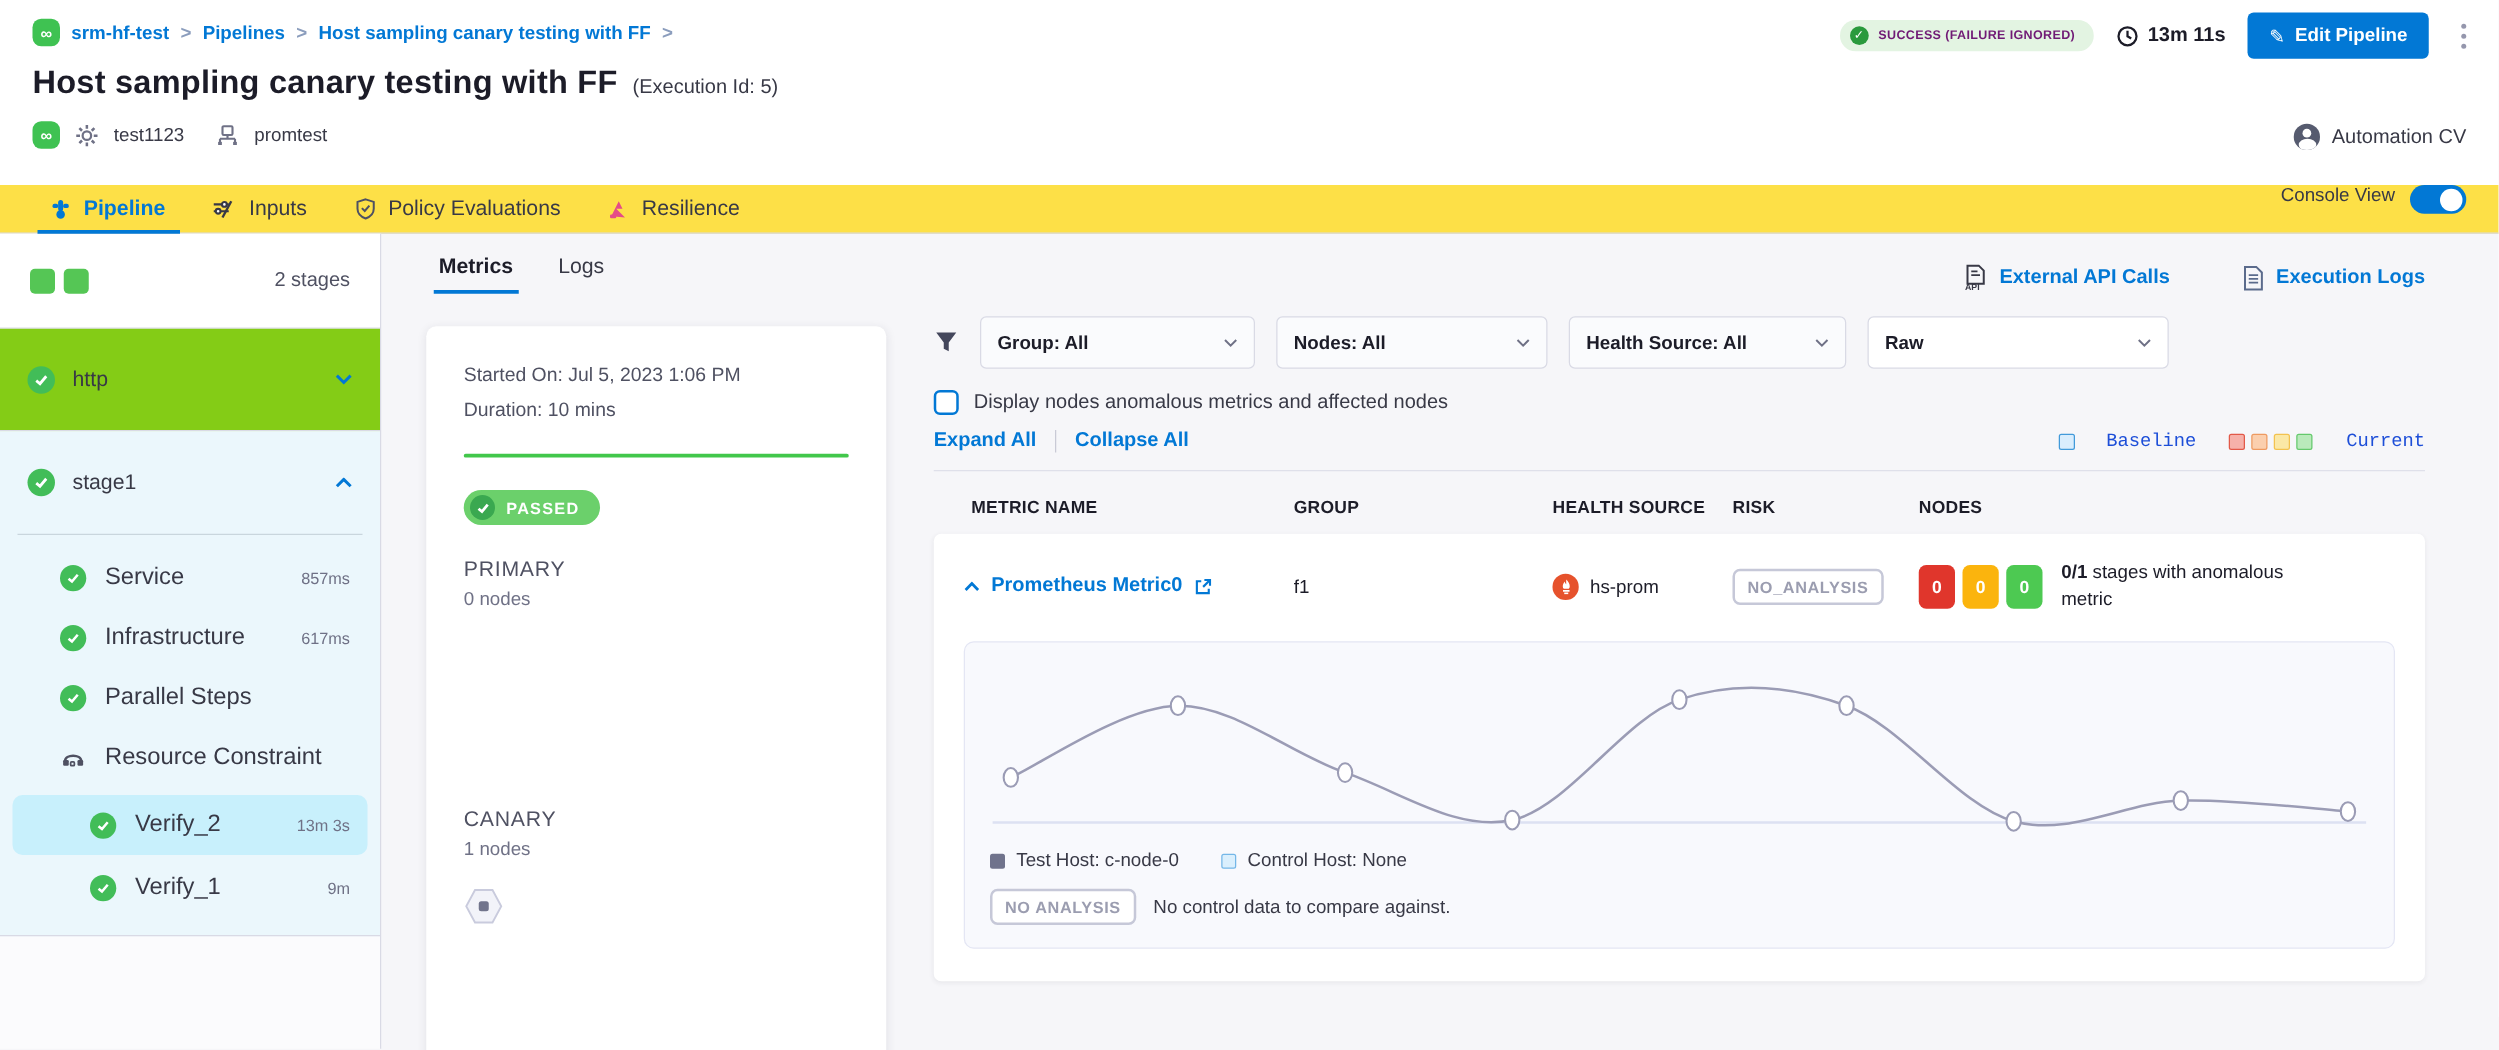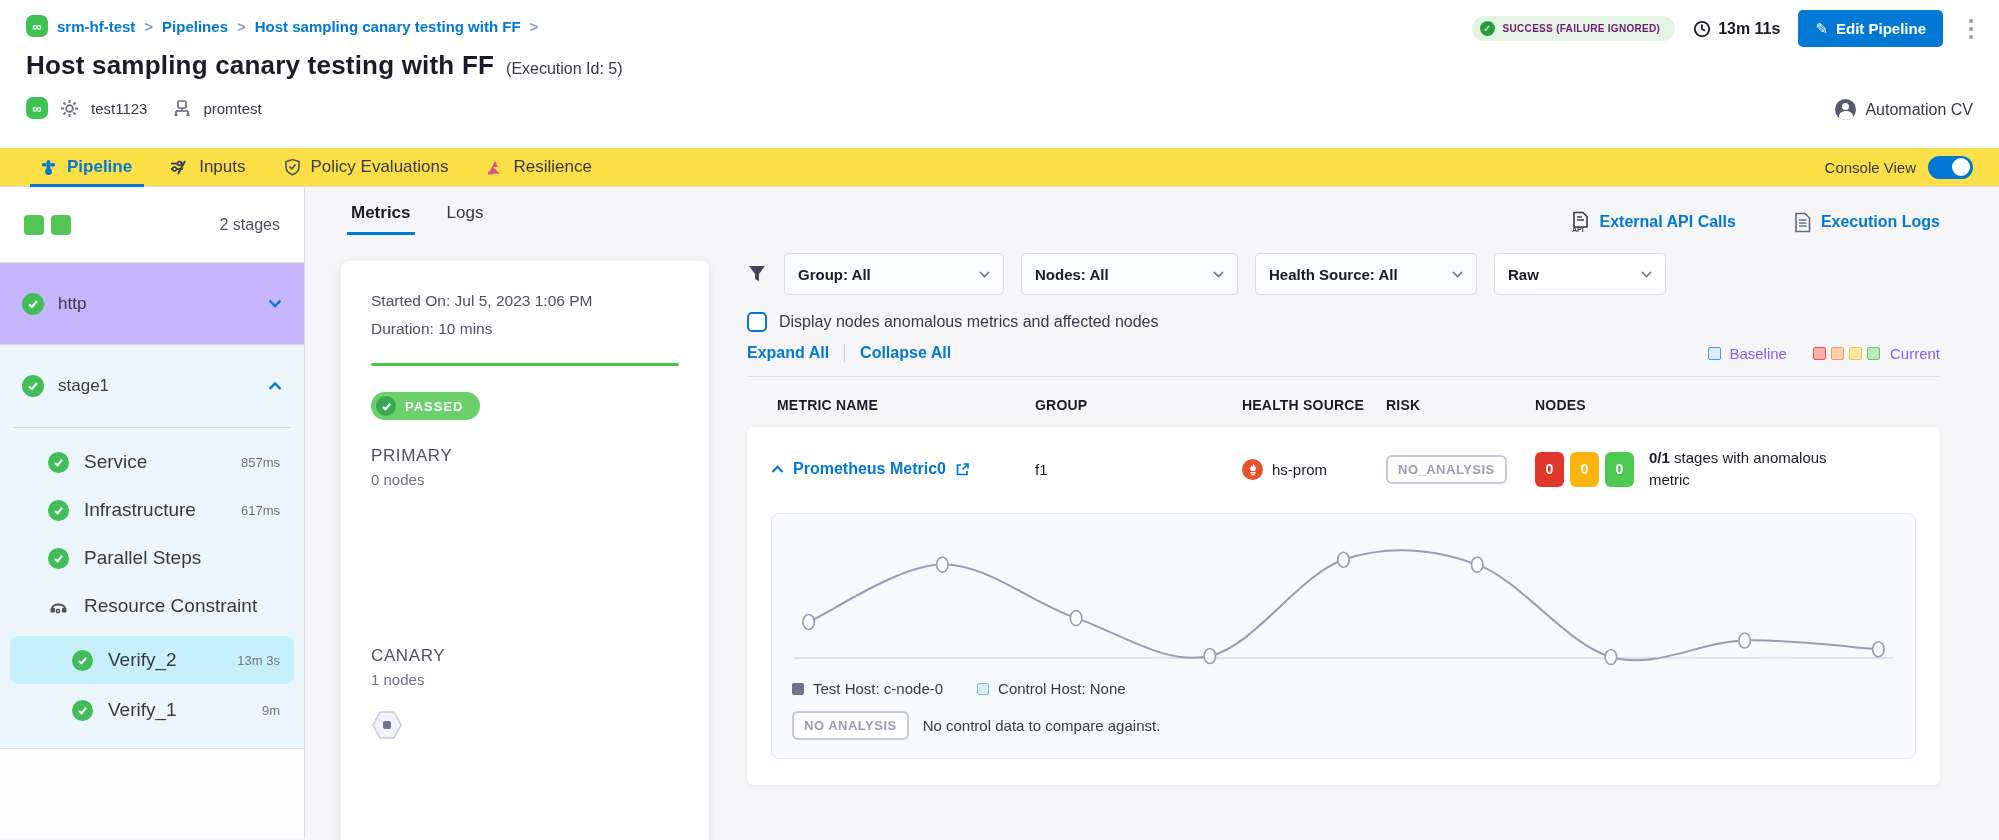--- a/index.html
+++ b/index.html
@@ -59,38 +59,38 @@
 
   
   .tabbar {
     display:flex; align-items:stretch; height:39px; background:#fde047;
     border-bottom:1px solid #d9dae5; padding:0 26px 0 40px;
   }
   .tab { display:flex; align-items:center; gap:10px; margin-right:38px; position:relative; cursor:pointer; }
   .tab .lbl { font-size:17px; color:#383946; }
   .tab.active .lbl { color:#0278d5; font-weight:700; }
   .tab.active::after { content:""; position:absolute; left:-10px; right:-12px; bottom:-1px; height:3px; background:#0278d5; }
-  .tabbar-right { margin-left:auto; display:flex; align-items:center; gap:12px; }
+  .tabbar-right { margin-left:auto; display:flex; align-items:flex-start; gap:12px; }
   .console-lbl { font-size:15px; color:#383946; }
   .toggle { width:45px; height:23px; border-radius:12px; background:#0278d5; position:relative; cursor:pointer; }
   .toggle .knob { position:absolute; top:2.5px; right:3px; width:18px; height:18px; border-radius:50%; background:#fff; }
 
   
   .body { display:flex; height:652px; }
 
   
   .sidebar { width:305px; background:#fbfbfd; border-right:1px solid #d9dae5; flex:none; }
   .stages-header {
     height:76px; background:#fff; border-bottom:1px solid #d9dae5;
     display:flex; align-items:center; padding:0 24px;
   }
   .mini-sq { width:20px; height:20px; border-radius:4px; background:#55c655; margin-right:7px; }
   .stage-count { margin-left:auto; font-size:16px; color:#4f5162; }
   .group-row { height:82px; display:flex; align-items:center; padding:0 22px; cursor:pointer; }
-  .group-row.http { background:#c4b5fd; border-bottom:1px solid #d9dae5; }
+  .group-row.http { background:#84cc16; border-bottom:1px solid #d9dae5; }
   .group-row .glabel { font-size:17px; color:#383946; margin-left:14px; }
   .group-row .chev { margin-left:auto; display:flex; }
   .stage1-section { background:#ebf7fc; padding-bottom:14px; border-bottom:1px solid #d9dae5; }
   .stage1-divider { height:1px; background:#c9d6dd; margin:0 14px; }
   .steps { padding:10px 10px 0 10px; }
   .step-row { height:48px; display:flex; align-items:center; padding:0 14px 0 38px; border-radius:8px; cursor:pointer; }
   .step-row .slabel { font-size:19px; color:#383946; margin-left:15px; }
   .step-row .stime { margin-left:auto; font-size:13px; color:#6f7186; }
   .step-row.selected { background:#c8f0fc; margin-top:6px; margin-bottom:2px; }
   .check-circle {
@@ -129,31 +129,31 @@
   .top-link { display:flex; align-items:center; gap:10px; color:#0278d5; font-size:16px; font-weight:700; cursor:pointer; }
 
   .filters-row { display:flex; align-items:center; gap:17px; margin-top:20px; }
   .funnel { margin-right:0; display:flex; cursor:pointer; }
   .dropdown {
     height:42px; background:#fafbfd; border:1px solid #d9dae5; border-radius:5px;
     display:flex; align-items:center; justify-content:space-between; padding:0 13px; cursor:pointer;
   }
   .dropdown.light { background:#fff; }
   .dropdown .dv { font-size:15px; font-weight:600; color:#1c1c28; }
-  .dd-group { width:220px; } .dd-nodes { width:217px; } .dd-health { width:222px; } .dd-raw { width:172px; }
+  .dd-group { width:220px; } .dd-nodes { width:217px; } .dd-health { width:222px; } .dd-raw { width:241px; }
 
   .checkbox-row { display:flex; align-items:center; gap:12px; margin-top:17px; }
   .checkbox { width:20px; height:20px; border:2px solid #0278d5; border-radius:5px; background:#fff; cursor:pointer; }
   .checkbox-row .cl { font-size:16px; color:#383946; }
 
   .expand-row { display:flex; align-items:center; margin-top:12px; padding-bottom:14px; border-bottom:1px solid #dfe0ea; }
   .ex-link { color:#0278d5; font-size:16px; font-weight:600; cursor:pointer; }
   .ex-div { width:1px; height:18px; background:#c9cad6; margin:0 15px; }
   .legend { margin-left:auto; display:flex; align-items:center; gap:26px; }
-  .legend-item { display:flex; align-items:center; gap:8px; font-size:15px; color:#8b5cf6; }
+  .legend-item { display:flex; align-items:center; gap:25px; font-size:15px; color:#1d4ed8;font-family:Liberation Mono, monospace; }
   .lg-sq { width:13px; height:13px; border-radius:2px; }
   .lg-baseline { background:#d9edfd; border:1.5px solid #429ada; }
   .cur-sqs { display:flex; gap:5px; margin-right:2px; }
   .lg-red    { background:#f6b1aa; border:1.5px solid #e25949; }
   .lg-orange { background:#fbcfae; border:1.5px solid #ee9a61; }
   .lg-yellow { background:#fbe8a6; border:1.5px solid #f3c24f; }
   .lg-green  { background:#b9eabb; border:1.5px solid #64c96c; }
 
   .table-header {
     display:grid; grid-template-columns:258px 207px 144px 149px 1fr;

